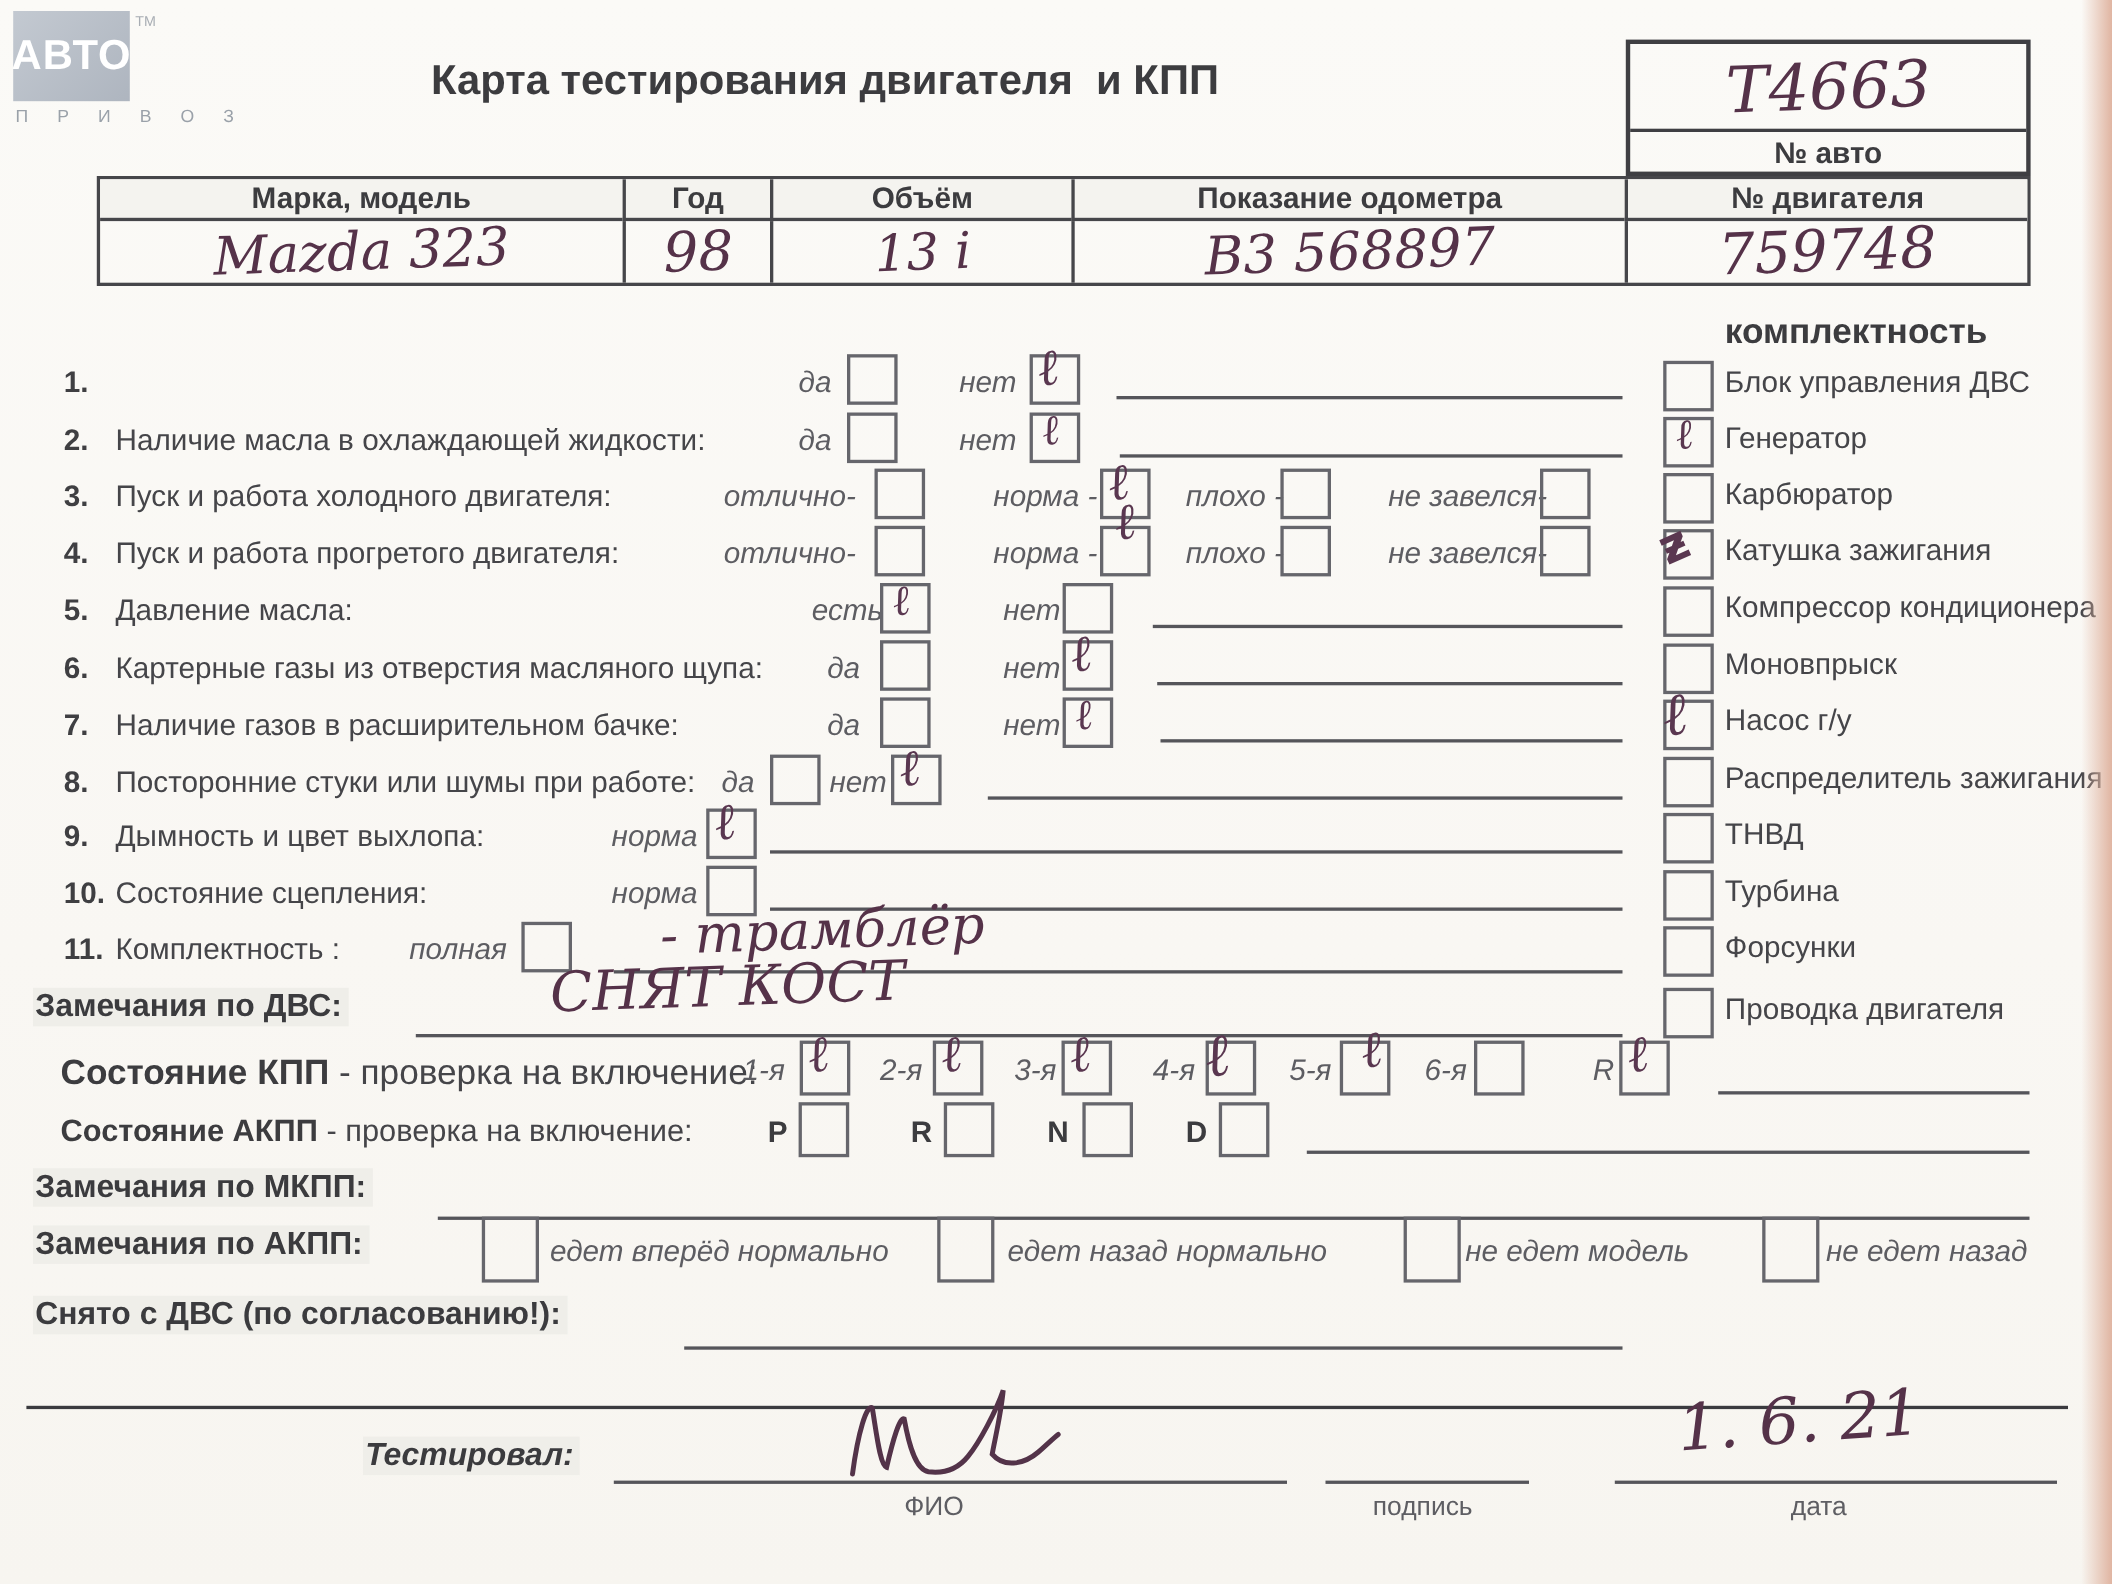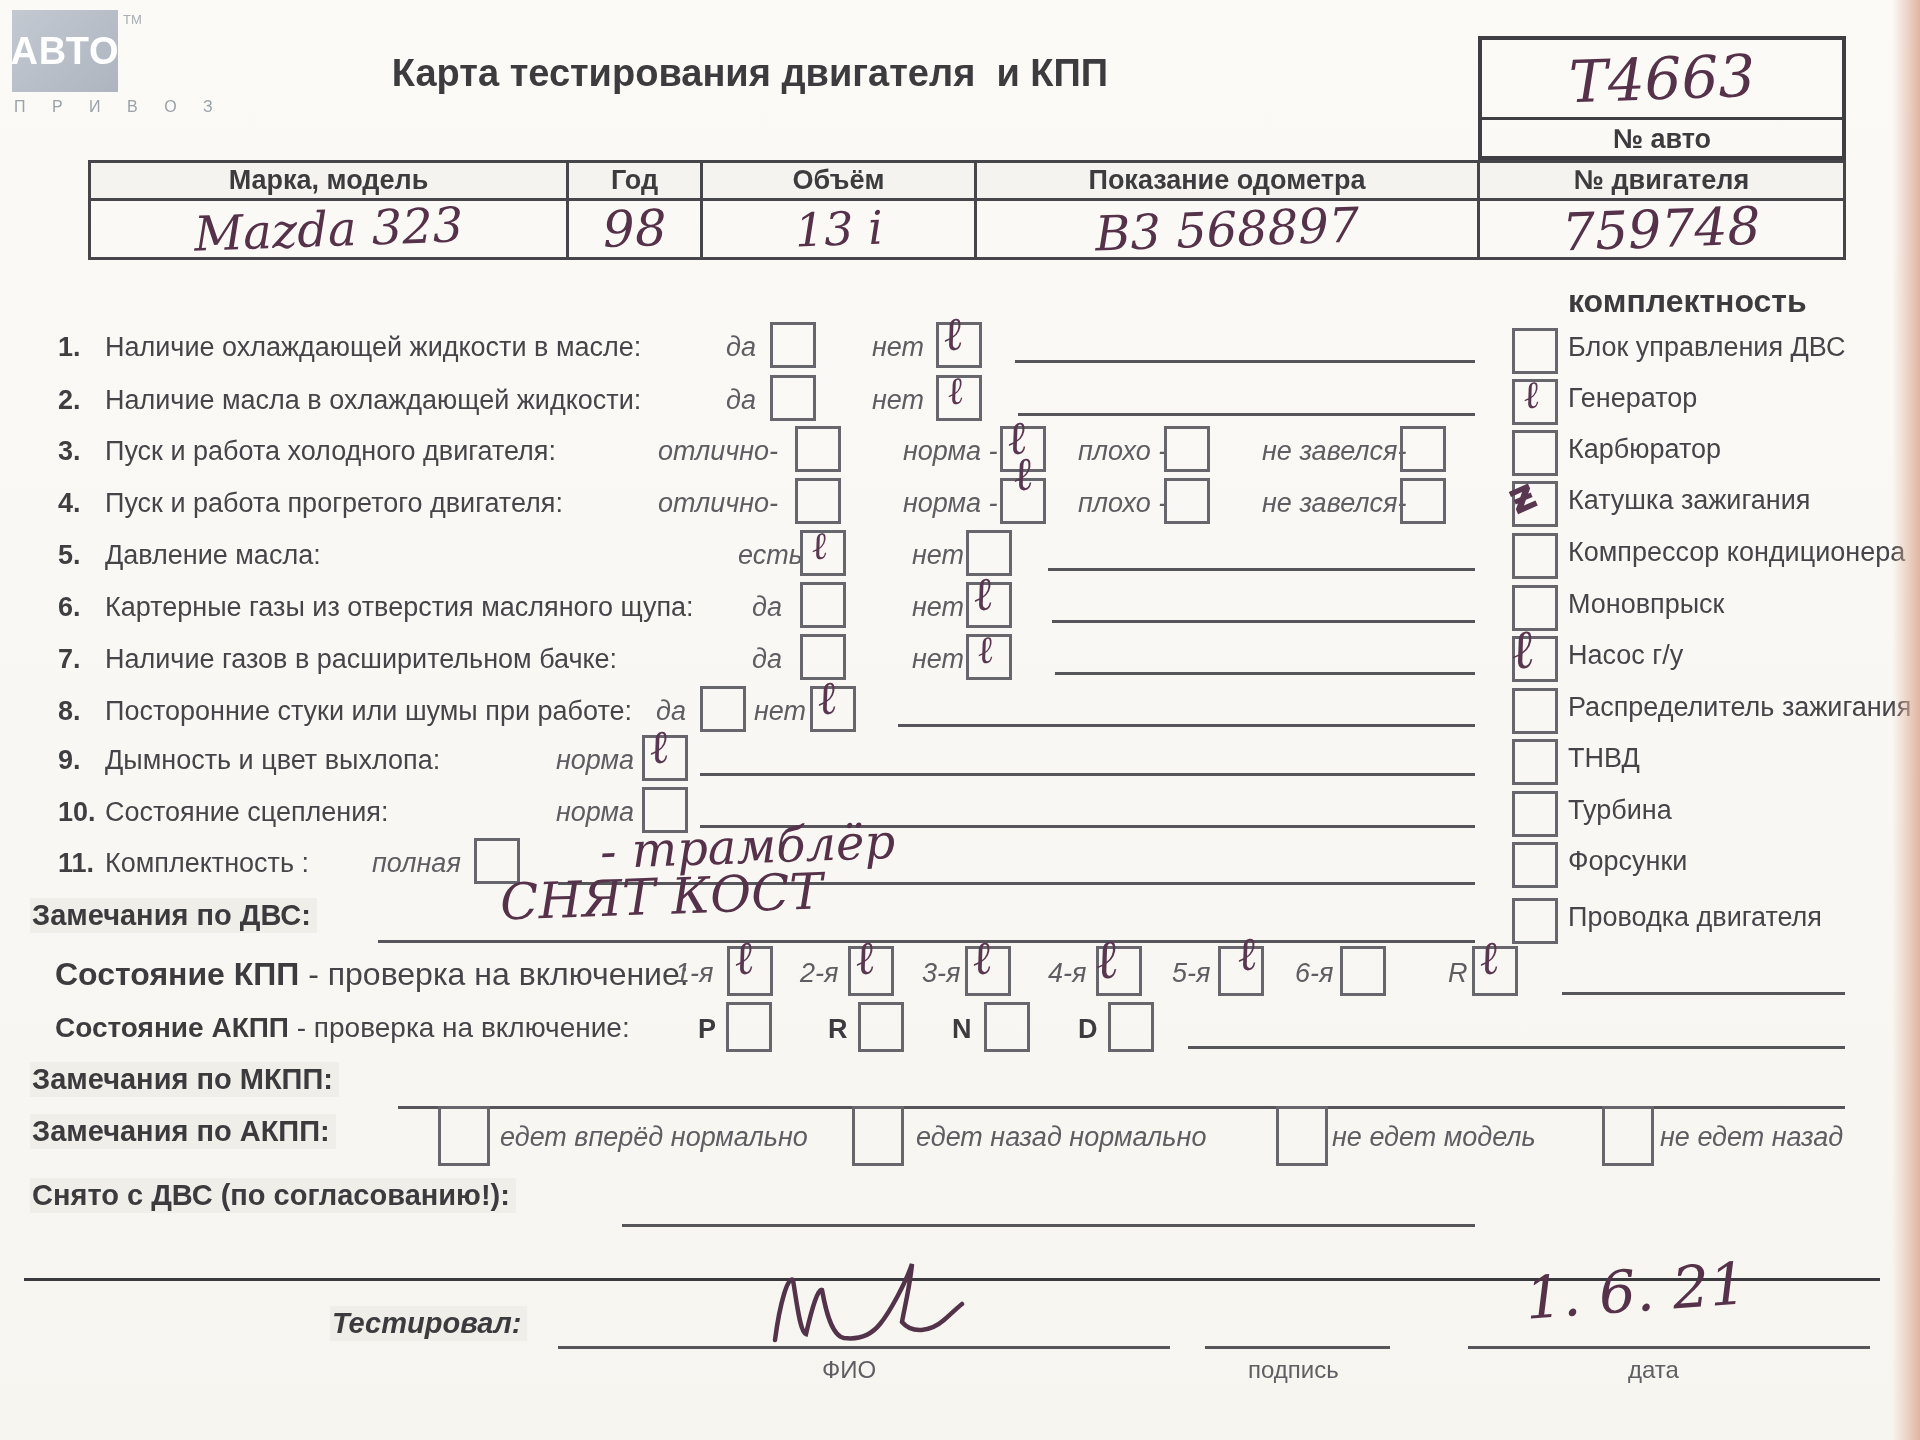--- a/index.html
+++ b/index.html
@@ -130,21 +130,20 @@
   <span class="box" style="left:1512px;top:842px">
       <span class="mark"></span>
     </span>
   <span class="abs lbl" style="left:1568px;top:846px">Форсунки</span>
   <span class="box" style="left:1512px;top:898px">
       <span class="mark"></span>
     </span>
   <span class="abs lbl" style="left:1568px;top:902px">Проводка двигателя</span>
 
   <span class="abs lbl num" style="left:58px;top:332px">1.</span>
-  <span class="abs lbl" style="left:105px;top:332px">Наличие охлаждающей жидкости в масле:</span>
   <span class="abs lbl it" style="left:726px;top:332px">да</span>
   <span class="box" style="left:770px;top:322px">
       <span class="mark"></span>
     </span>
   <span class="abs lbl it" style="left:872px;top:332px">нет</span>
   <span class="box" style="left:936px;top:322px">
       <span class="mark">ℓ</span>
     </span>
   <span class="line" style="left:1015px;top:360px;width:460px"></span>
 

